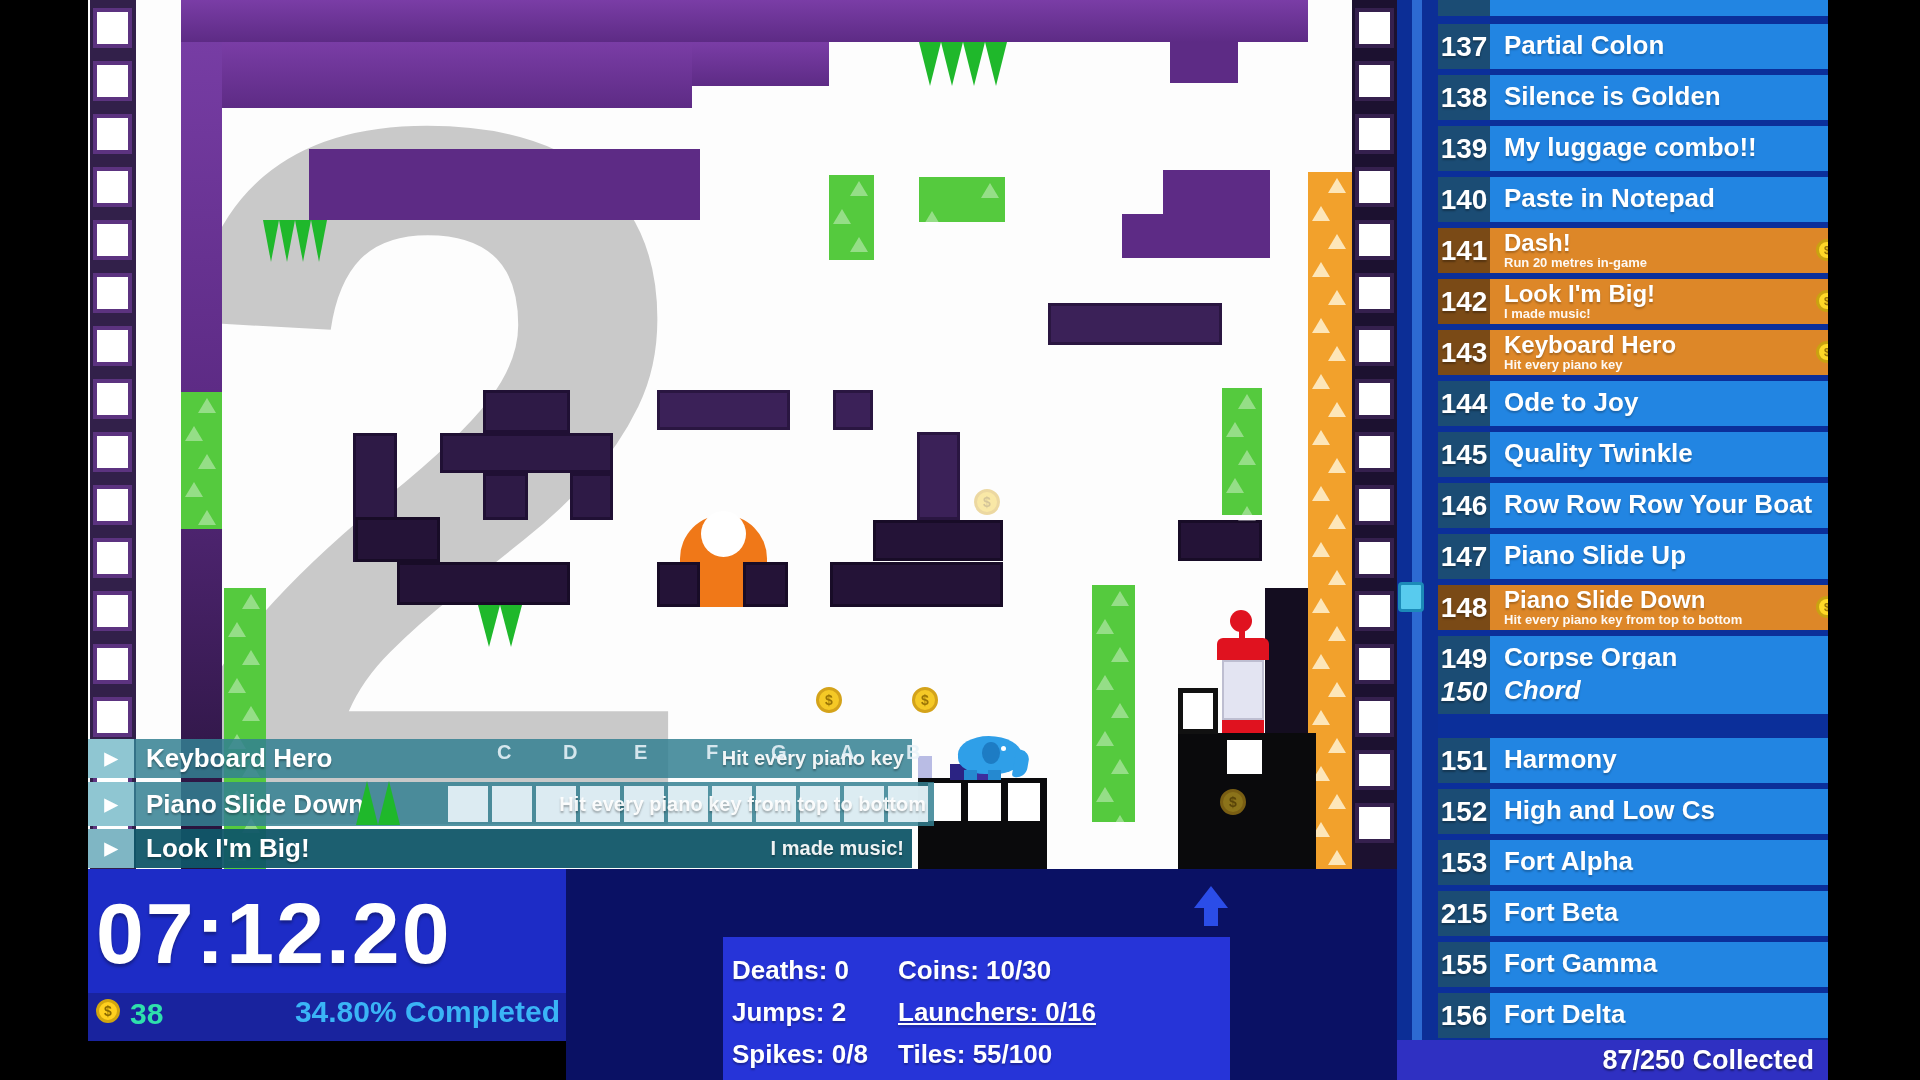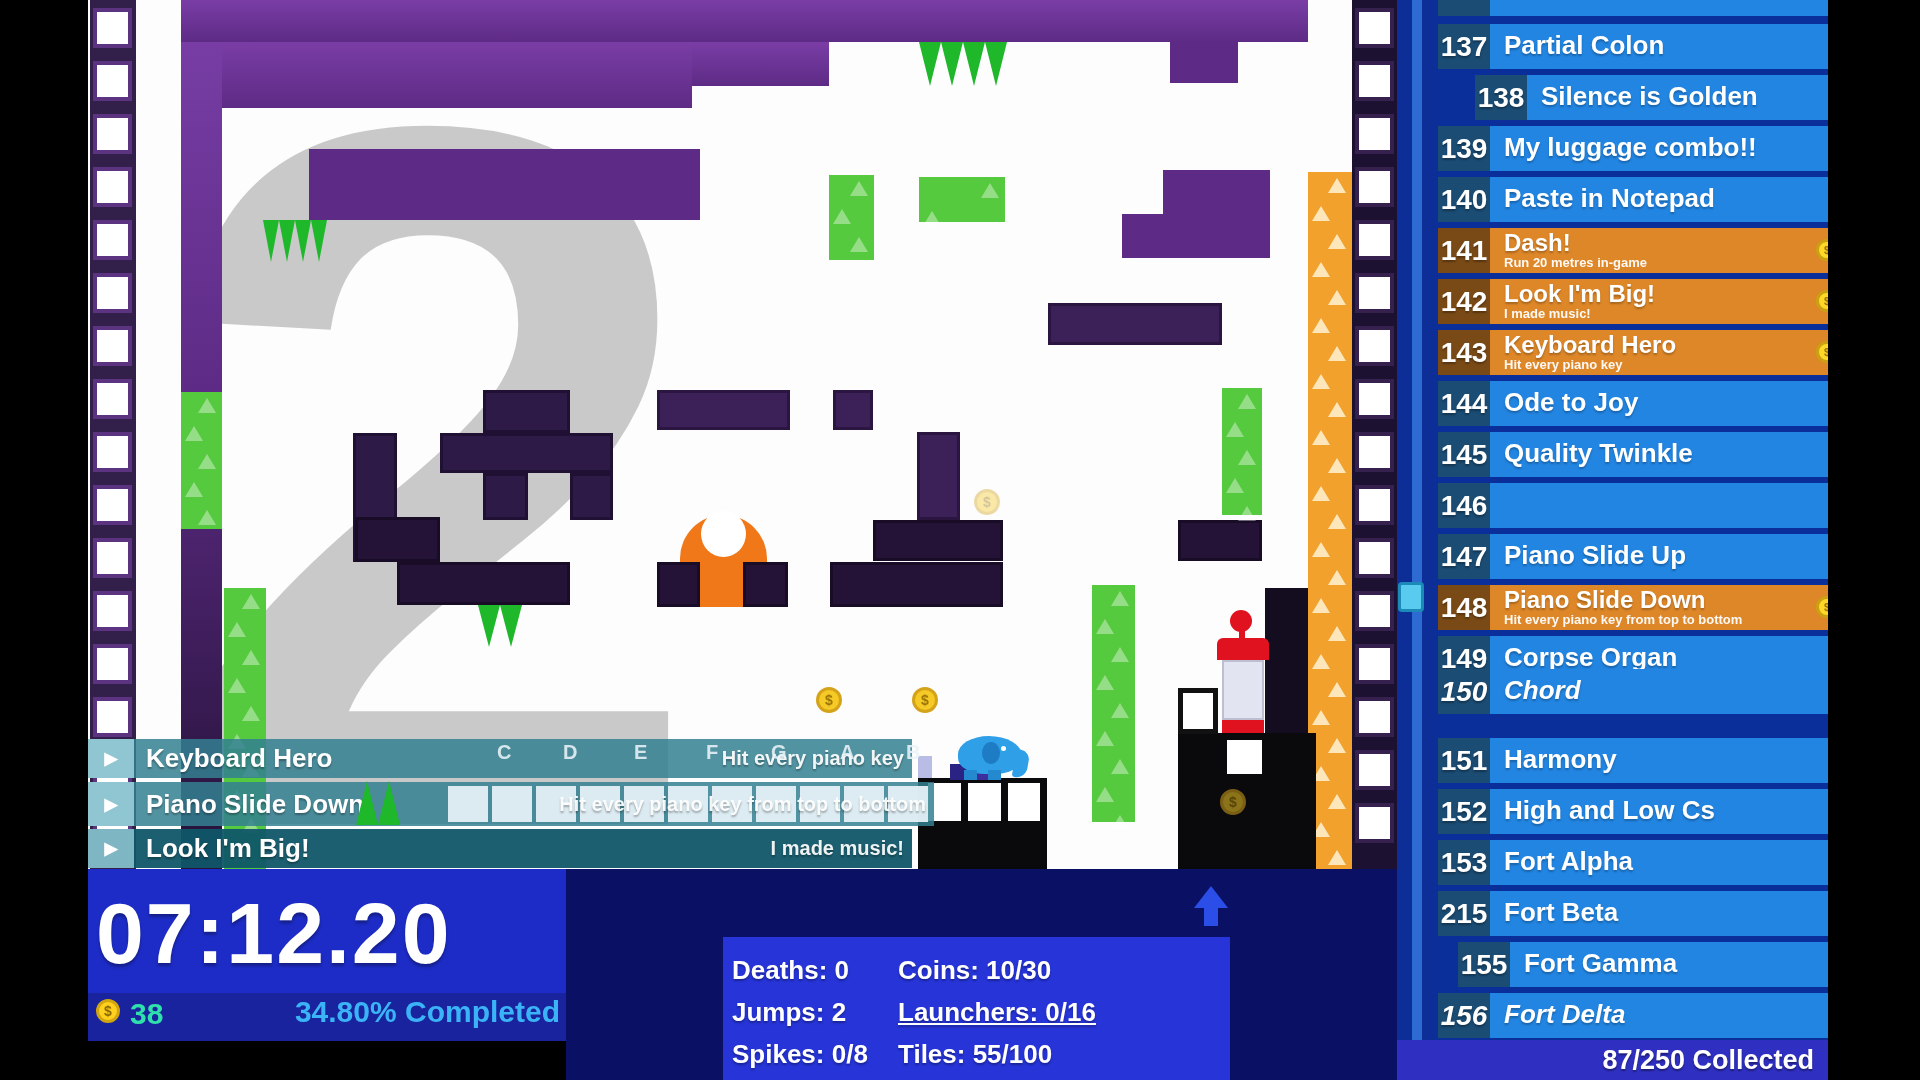--- a/index.html
+++ b/index.html
@@ -363,21 +363,21 @@
   <div class="abs" id="side-thumb"></div>
   <div class="abs" id="side-bg"></div>
   <div class="srow" style="top:0;height:16px">
       <span class="num" style="font-size:0"></span>
     </div>
   <div id="achievement-list">
       <div class="srow" style="top: 24px;">
         <span class="num">137</span>
         <span class="ttl">Partial Colon</span>
       </div>
-      <div class="srow" style="top: 75px; margin-left: 37px;">
+      <div class="srow" style="top: 75px;">
         <span class="num">138</span>
         <span class="ttl">Silence is Golden</span>
       </div>
       <div class="srow" style="top: 126px;">
         <span class="num">139</span>
         <span class="ttl">My luggage combo!!</span>
       </div>
       <div class="srow" style="top: 177px;">
         <span class="num">140</span>
         <span class="ttl">Paste in Notepad</span>
@@ -403,20 +403,21 @@
       <div class="srow" style="top: 381px;">
         <span class="num">144</span>
         <span class="ttl">Ode to Joy</span>
       </div>
       <div class="srow" style="top: 432px;">
         <span class="num">145</span>
         <span class="ttl">Quality Twinkle</span>
       </div>
       <div class="srow" style="top: 483px;">
         <span class="num">146</span>
+        <span class="ttl">Row Row Row Your Boat</span>
       </div>
       <div class="srow" style="top: 534px;">
         <span class="num">147</span>
         <span class="ttl">Piano Slide Up</span>
       </div>
       <div class="srow done" style="top: 585px;">
         <span class="num">148</span>
         <span class="ttl">Piano Slide Down</span>
         <span class="sub">Hit every piano key from top to bottom</span>
         <div class="rcoin">$</div>
@@ -438,25 +439,25 @@
         <span class="ttl">High and Low Cs</span>
       </div>
       <div class="srow" style="top: 840px;">
         <span class="num">153</span>
         <span class="ttl">Fort Alpha</span>
       </div>
       <div class="srow" style="top: 891px;">
         <span class="num">215</span>
         <span class="ttl">Fort Beta</span>
       </div>
-      <div class="srow" style="top: 942px; margin-left: 20px;">
+      <div class="srow" style="top: 942px;">
         <span class="num">155</span>
         <span class="ttl">Fort Gamma</span>
       </div>
-      <div class="srow" style="top: 993px; font-style: italic;">
+      <div class="srow" style="top: 993px;">
         <span class="num">156</span>
         <span class="ttl">Fort Delta</span>
       </div>
     </div>
   <div class="abs" id="side-footer">87/250 Collected</div>
 
   <div class="abs bar-black" style="left:0;top:0;width:88px;height:1080px"></div>
   <div class="abs bar-black" style="left:1828px;top:0;width:92px;height:1080px"></div>
 </div>
 

